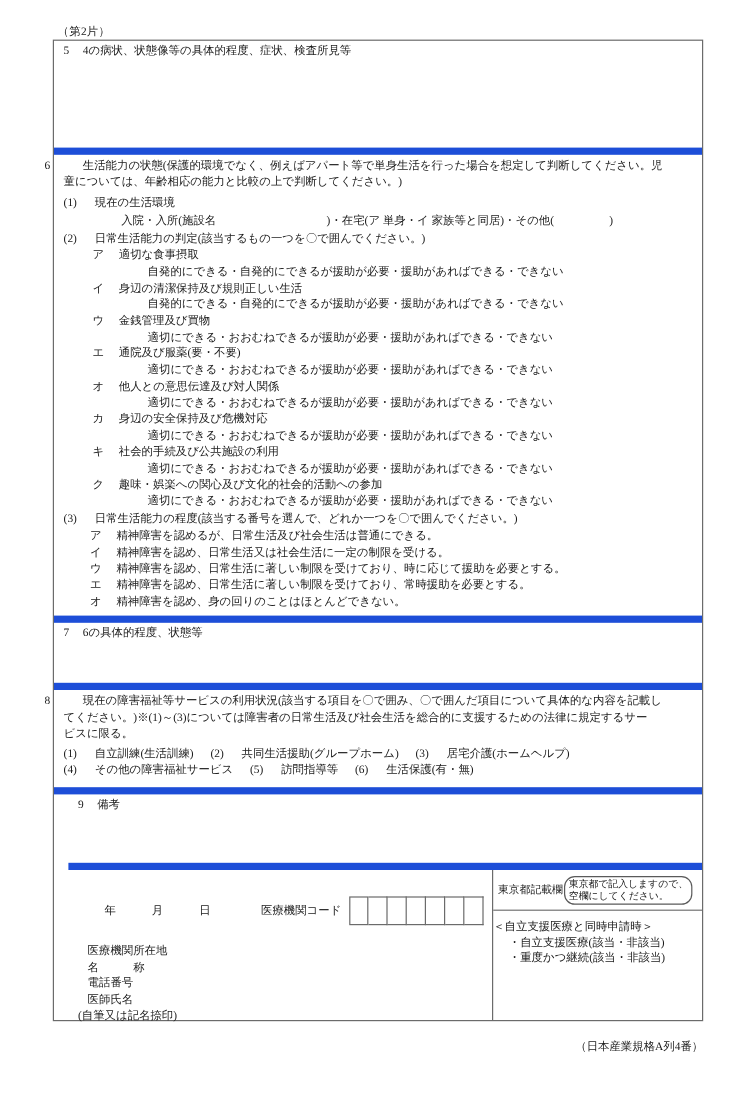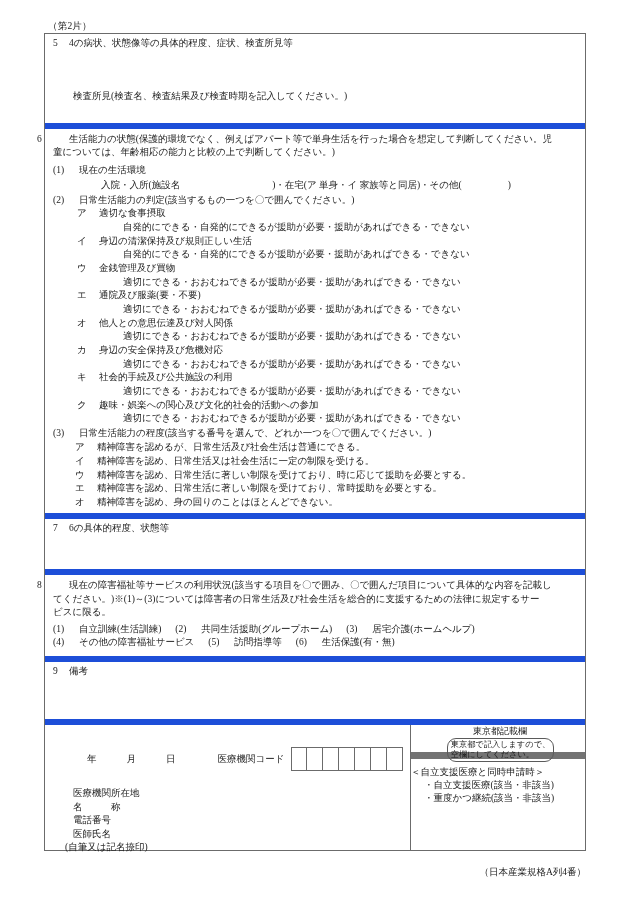--- a/index.html
+++ b/index.html
@@ -134,21 +134,21 @@
   .svc-line {
     font-size: 9.5px;
     line-height: 1.46;
     padding: 0 8px 0 8px;
     white-space: nowrap;
   }
   .svc-line .n { display: inline-block; width: 26px; }
   .gap-lg { display: inline-block; width: 14px; }
 
   
-  #sec9 { height: 63px; }
+  #sec9 { height: 63px; margin-left: 12px; }
 
   
   #secsig { height: 125px; display: flex; }
   .sig-left {
     width: 366px;
     position: relative;
     box-sizing: border-box;
     border-right: 1px solid #6b6b6b;
   }
   .sig-right {
@@ -189,26 +189,25 @@
     left: 20px;
     top: 62px;
     font-size: 9.5px;
     line-height: 1.42;
     white-space: nowrap;
   }
   .addr-block .indent { padding-left: 8px; }
 
   .tky-head {
     height: 34px;
-    border-bottom: 7px solid #737373;
+    border-bottom: 1px solid #737373;
     display: flex;
     align-items: center;
     padding-left: 4px;
     box-sizing: border-box;
-    flex-direction: column;
   }
   .tky-head .lbl {
     font-size: 9px;
     white-space: nowrap;
   }
   .callout {
     margin-left: 1px;
     border: 1px solid #5a5a5a;
     border-radius: 9px;
     padding: 1px 3px;
@@ -247,21 +246,20 @@
 <div class="page">
 
   <div class="sheet-label">（第2片）</div>
 
   <div class="frame">
 
     <div class="sec" id="sec5">
       <div class="sec-title">
         <span class="num">5</span><span>4の病状、状態像等の具体的程度、症状、検査所見等</span>
       </div>
-      <div class="subline">検査所見(検査名、検査結果及び検査時期を記入してください。)</div>
     </div>
 
     <div class="sec" id="sec6">
       <div class="sec-title-wrap">
         <div class="hang"><span class="num">6</span><span>生活能力の状態(保護的環境でなく、例えばアパート等で単身生活を行った場合を想定して判断してください。児</span></div>
         <div>童については、年齢相応の能力と比較の上で判断してください。)</div>
       </div>
 
       <div class="env-line">
         <span class="lvl1">(1)</span><span>現在の生活環境</span>

